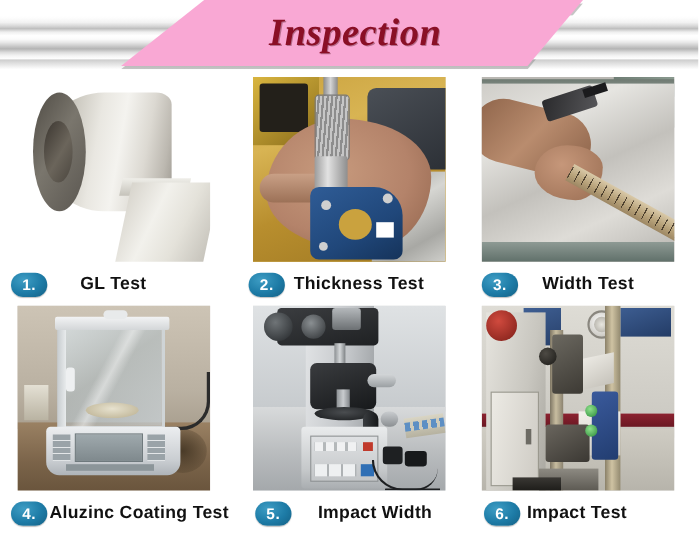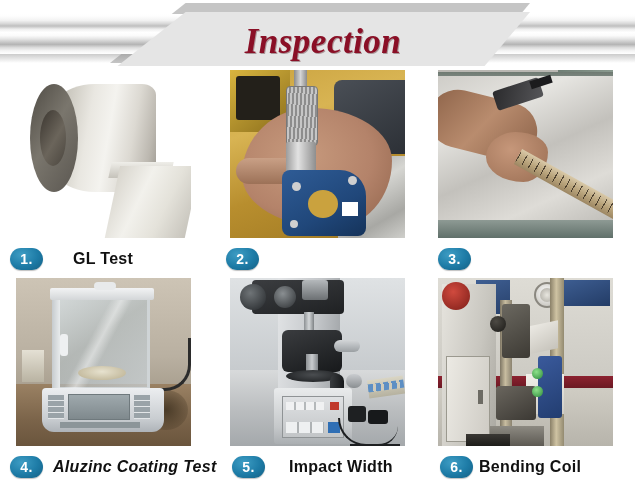--- a/index.html
+++ b/index.html
@@ -25,22 +25,22 @@
        #bfbfbf 30%, #efefef 38%, #ffffff 46%, #fbfbfb 54%,
        #e6e6e6 62%, #c9c9c9 70%, #b4b4b4 76%, #dcdcdc 84%,
        #f5f5f5 92%, #ffffff 100%);
   }
   .metal-shadow{
     position:absolute;left:0;top:54px;width:635px;height:9px;
     background:linear-gradient(to bottom, rgba(140,140,140,.45), rgba(255,255,255,0));
   }
   
   .banner{
-    position:absolute;left:110px;top:12px;width:420px;height:60px;
-    background:#e5e5e5;
+    position:absolute;left:110px;top:0px;width:420px;height:60px;
+    background:#f9a8d4;
     clip-path:polygon(18% 0%, 100% 0%, 88% 100%, 0% 100%);
   }
   .banner-shadow{
     position:absolute;left:110px;top:3px;width:420px;height:60px;
     background:rgba(90,90,90,.35);
     clip-path:polygon(18% 0%, 100% 0%, 88% 100%, 0% 100%);
     z-index:-1;
   }
   .banner-title{
     position:absolute;left:0;top:0;width:420px;height:60px;
@@ -526,39 +526,41 @@
       <div class="mic-frame"></div>
       <div class="mic-frame-hole"></div>
       <div class="mic-dot1"></div>
       <div class="mic-dot2"></div>
       <div class="mic-dot3"></div>
       <div class="mic-label"></div>
     </div>
   </div>
   <div class="caption" style="left:226px;top:176px;">
     <div class="badge">2.</div>
+    <div class="cap-text" style="margin-left:8px;">Thickness Test</div>
   </div>
 
   <div class="cell" style="left:438px;top:4px;">
     <div class="photo p3">
       <div class="floor"></div>
       <div class="sheet-edge"></div>
       <div class="sheet"></div>
       <div class="rail"></div>
       <div class="arm"></div>
       <div class="hand2"></div>
       <div class="tool"></div>
       <div class="tool-tip"></div>
       <div class="tape">
         <div class="tape-ticks"></div>
       </div>
     </div>
   </div>
   <div class="caption" style="left:438px;top:176px;">
     <div class="badge">3.</div>
+    <div class="cap-text" style="margin-left:22px;">Width Test</div>
   </div>
 
   <div class="cell" style="left:16px;top:212px;">
     <div class="photo p4">
       <div class="wall"></div>
       <div class="bench"></div>
       <div class="bench-spot"></div>
       <div class="beaker"></div>
       <div class="cable"></div>
       <div class="glass"></div>
@@ -570,21 +572,21 @@
       <div class="pan"></div>
       <div class="base"></div>
       <div class="display"></div>
       <div class="btnsL"></div>
       <div class="btnsR"></div>
       <div class="strip"></div>
     </div>
   </div>
   <div class="caption" style="left:10px;top:384px;">
     <div class="badge">4.</div>
-    <div class="cap-text" style="margin-left:10px;font-style:italic;">Aluzinc Coating Test</div>
+    <div class="cap-text" style="margin-left:2px;">Aluzinc Coating Test</div>
   </div>
 
   <div class="cell" style="left:230px;top:212px;">
     <div class="photo p5">
       <div class="wallb"></div>
       <div class="benchb"></div>
       <div class="outlet">
         <div class="outlet-sw"></div>
       </div>
       <div class="column"></div>
@@ -638,16 +640,16 @@
       <div class="vise"></div>
       <div class="ctrlbox"></div>
       <div class="grn1"></div>
       <div class="grn2"></div>
       <div class="baseplate"></div>
       <div class="darkbottom"></div>
     </div>
   </div>
   <div class="caption" style="left:440px;top:384px;">
     <div class="badge">6.</div>
-    <div class="cap-text" style="margin-left:6px;">Bending Coil</div>
+    <div class="cap-text" style="margin-left:6px;">Impact Test</div>
   </div>
 
 </div>
 
 </body></html>

